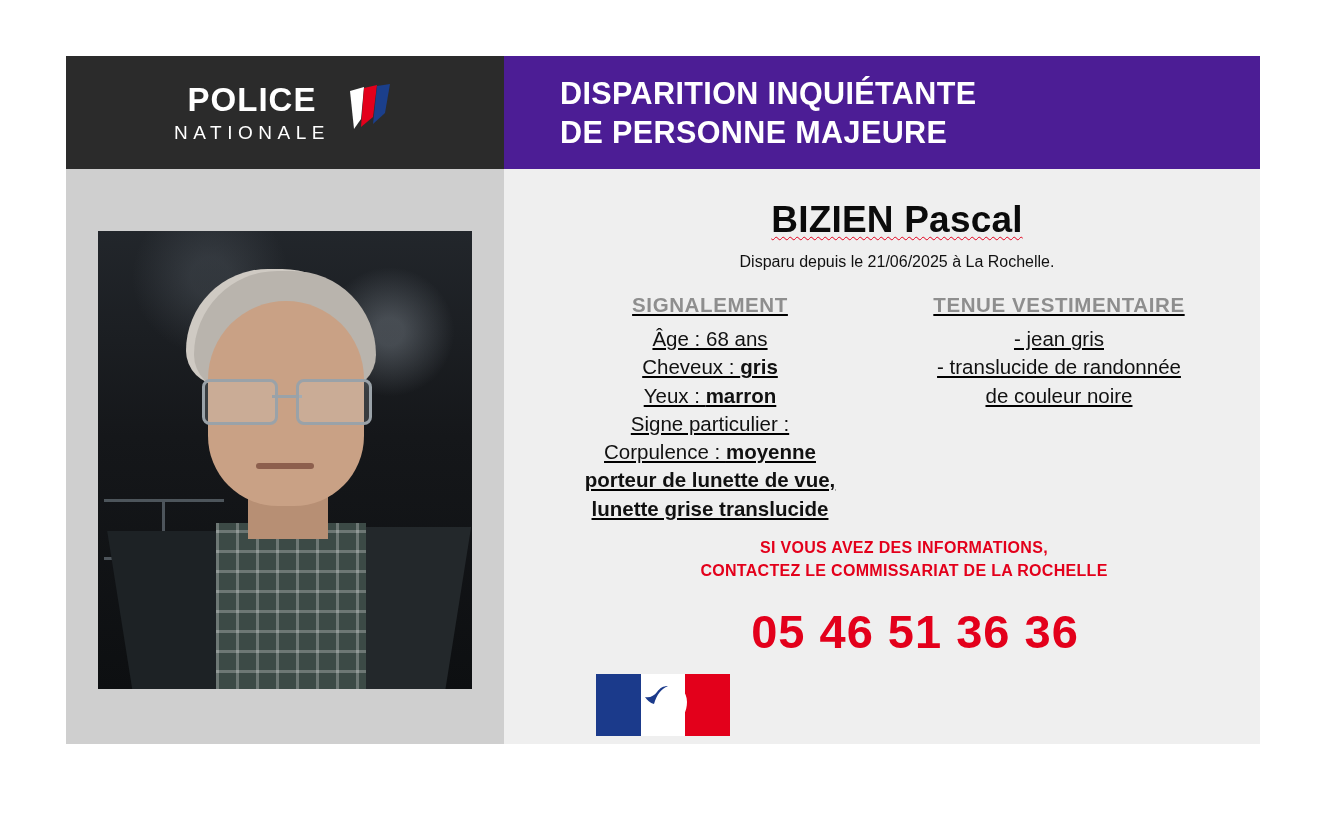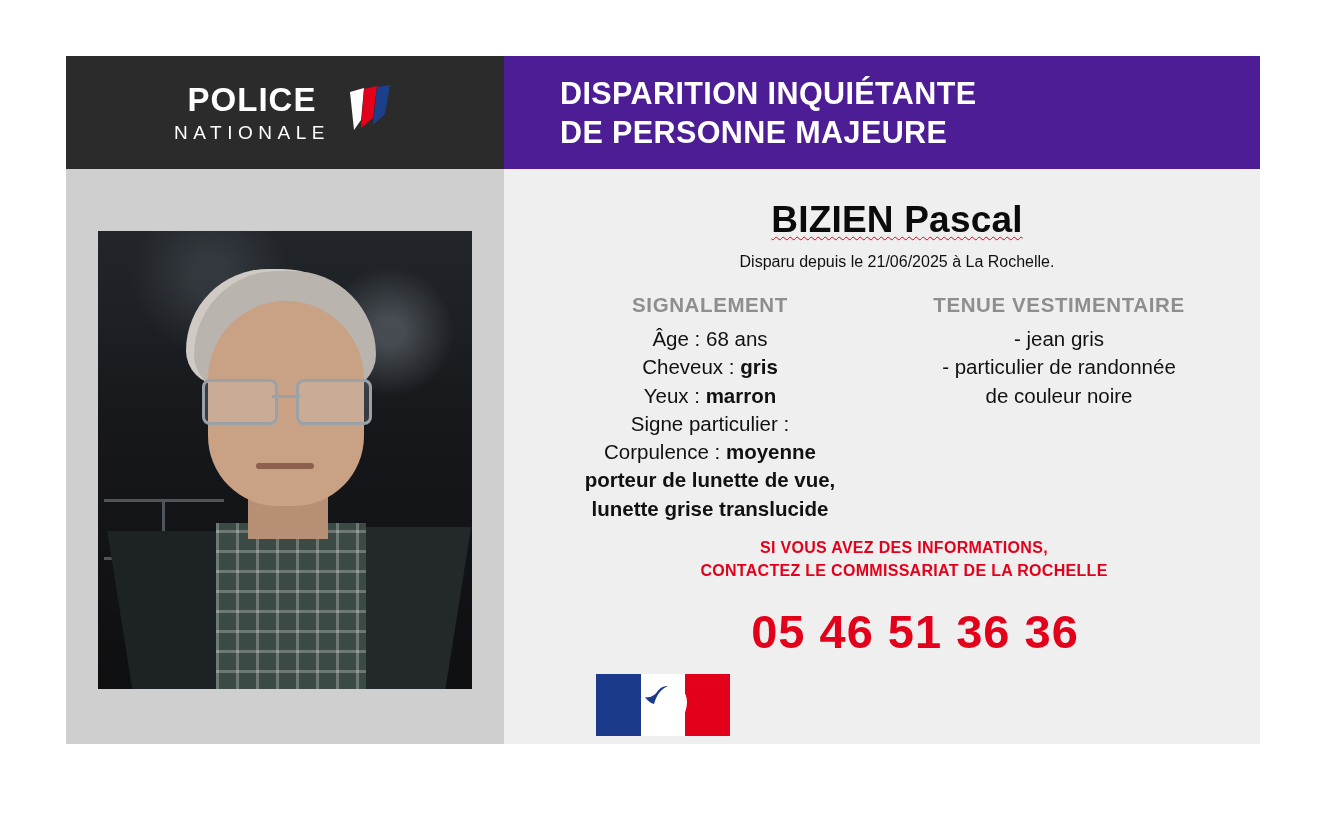--- a/index.html
+++ b/index.html
@@ -35,21 +35,21 @@
   }
   .header-left {
     width: 438px;
     background: #2b2b2b;
     display: flex;
     align-items: center;
     justify-content: center;
   }
   .brand {
     display: flex;
-    align-items: center;
+    align-items: flex-start;
     gap: 14px;
   }
   .brand-text {
     display: flex;
     flex-direction: column;
     align-items: center;
     line-height: 1;
   }
   .brand-police {
     color: #ffffff;
@@ -219,20 +219,21 @@
     text-underline-offset: 4px;
   }
   .disappear-line {
     font-size: 16px;
     color: #111;
     margin: 8px 0 22px 0;
   }
   .columns {
     display: flex;
     gap: 34px;
+    text-decoration: underline;
   }
   .col-left { width: 300px; }
   .col-right { width: 330px; }
   .col-title {
     font-size: 20.5px;
     font-weight: bold;
     color: #8e8e8e;
     letter-spacing: 0.6px;
     margin-bottom: 8px;
   }
@@ -352,21 +353,21 @@
             <span>Corpulence : </span><b>moyenne</b>
           </div>
           <div class="field">
             <b>porteur de lunette de vue, lunette grise translucide</b>
           </div>
         </div>
 
         <div class="col-right">
           <div class="col-title">TENUE VESTIMENTAIRE</div>
           <div class="clothing-line">- jean gris</div>
-          <div class="clothing-line">- particulier de randonnée</div>
+          <div class="clothing-line">- translucide de randonnée</div>
           <div class="clothing-line">de couleur noire</div>
         </div>
 
       </div>
 
       <div class="contact">
         <div>SI VOUS AVEZ DES INFORMATIONS,</div>
         <div>CONTACTEZ LE COMMISSARIAT DE LA ROCHELLE</div>
       </div>
 

